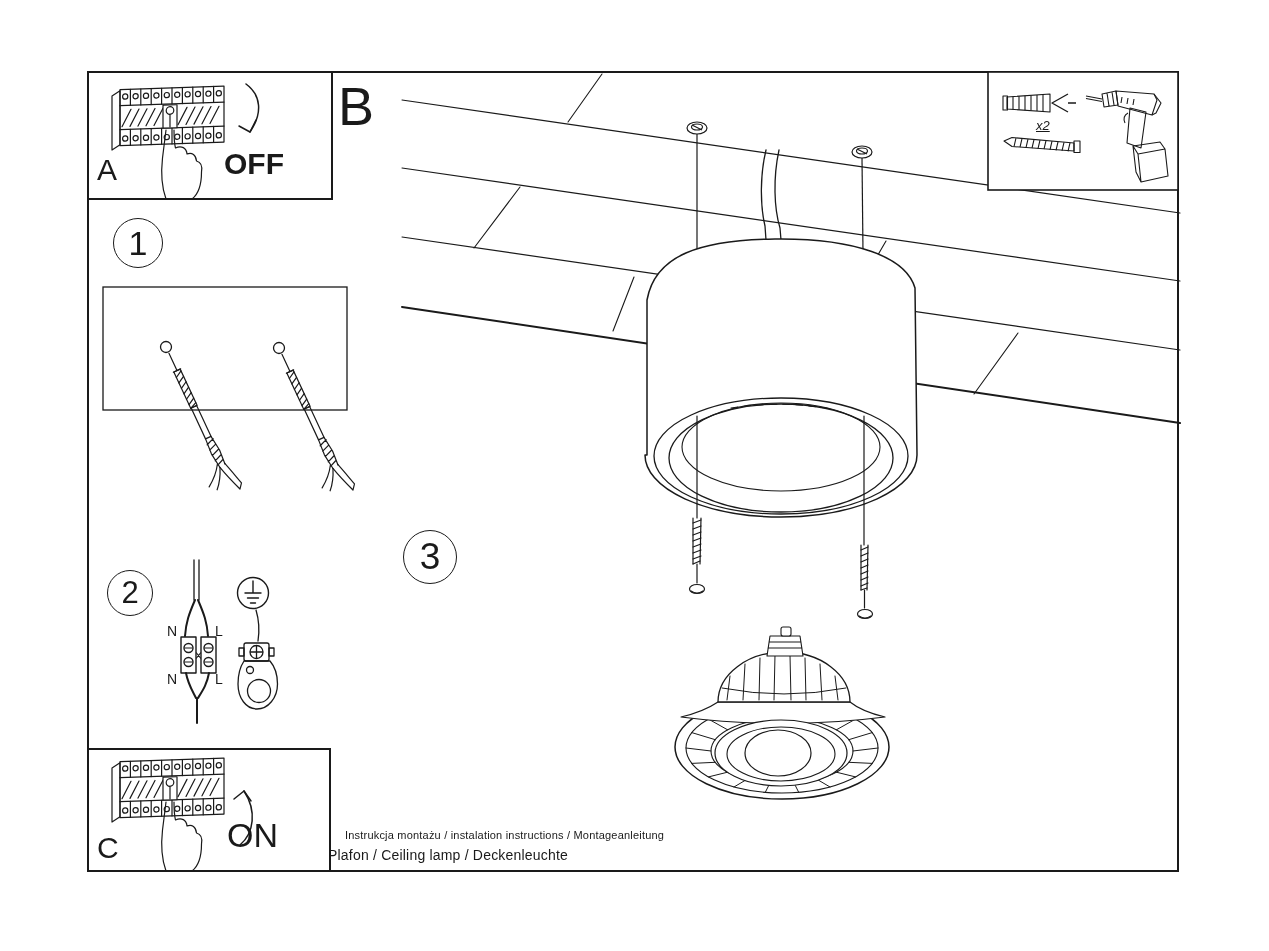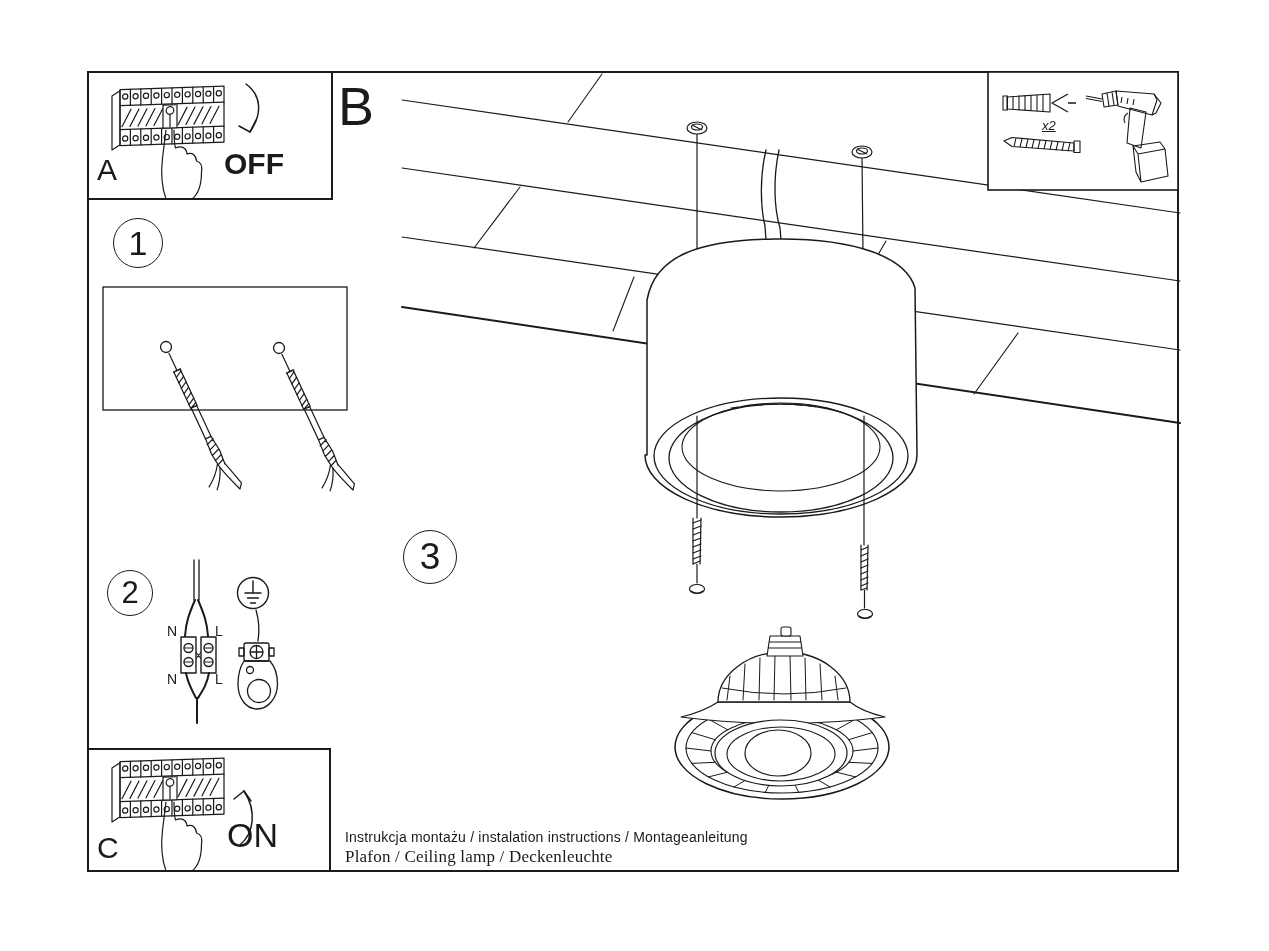--- a/index.html
+++ b/index.html
@@ -2,21 +2,21 @@
 <html><head>
 <meta charset="utf-8">
 <style>
   html,body{margin:0;padding:0;background:#fff;}
   .page{position:relative;width:1269px;height:951px;background:#fff;overflow:hidden;
         font-family:"Liberation Sans", sans-serif;color:#1a1a1a;}
   svg.art{position:absolute;left:0;top:0;}
   .t{position:absolute;white-space:nowrap;color:#1a1a1a;line-height:1;}
   .badge{position:absolute;border:1.7px solid #1a1a1a;border-radius:50%;background:#fff;
          display:flex;align-items:center;justify-content:center;box-sizing:border-box;}
-  .qty{font-style:italic;text-decoration:underline;margin-left:6px;}
+  .qty{font-style:italic;text-decoration:underline;}
   .footer-line{letter-spacing:0.2px;}
 </style>
 </head>
 <body>
 
 <div class="page">
 
 <svg class="art" width="1269" height="951" viewBox="0 0 1269 951">
   <defs>
 
@@ -252,16 +252,16 @@
 </div>
 
 <span class="t" style="left:167px;top:624px;font-size:14px;">N</span>
 <span class="t" style="left:215px;top:624px;font-size:14px;">L</span>
 <span class="t" style="left:167px;top:672px;font-size:14px;">N</span>
 <span class="t" style="left:215px;top:672px;font-size:14px;">L</span>
 
 <span class="t" style="left:97px;top:833px;font-size:30px;">C</span>
 <span class="t" style="left:227px;top:818px;font-size:34px;">ON</span>
 
-<span class="t footer-line" style="left:345px;top:830px;font-size:14px;">Instrukcja montażu / instalation instructions / Montageanleitung</span>
-<span class="t footer-line" style="left:345px;top:848px;font-size:17px;font-family:Liberation Serif, serif;">Plafon / Ceiling lamp / Deckenleuchte</span>
+<span class="t footer-line" style="left:345px;top:830px;font-size:11px;">Instrukcja montażu / instalation instructions / Montageanleitung</span>
+<span class="t footer-line" style="left:328px;top:848px;font-size:14px;">Plafon / Ceiling lamp / Deckenleuchte</span>
 
 </div>
 
 </body></html>

